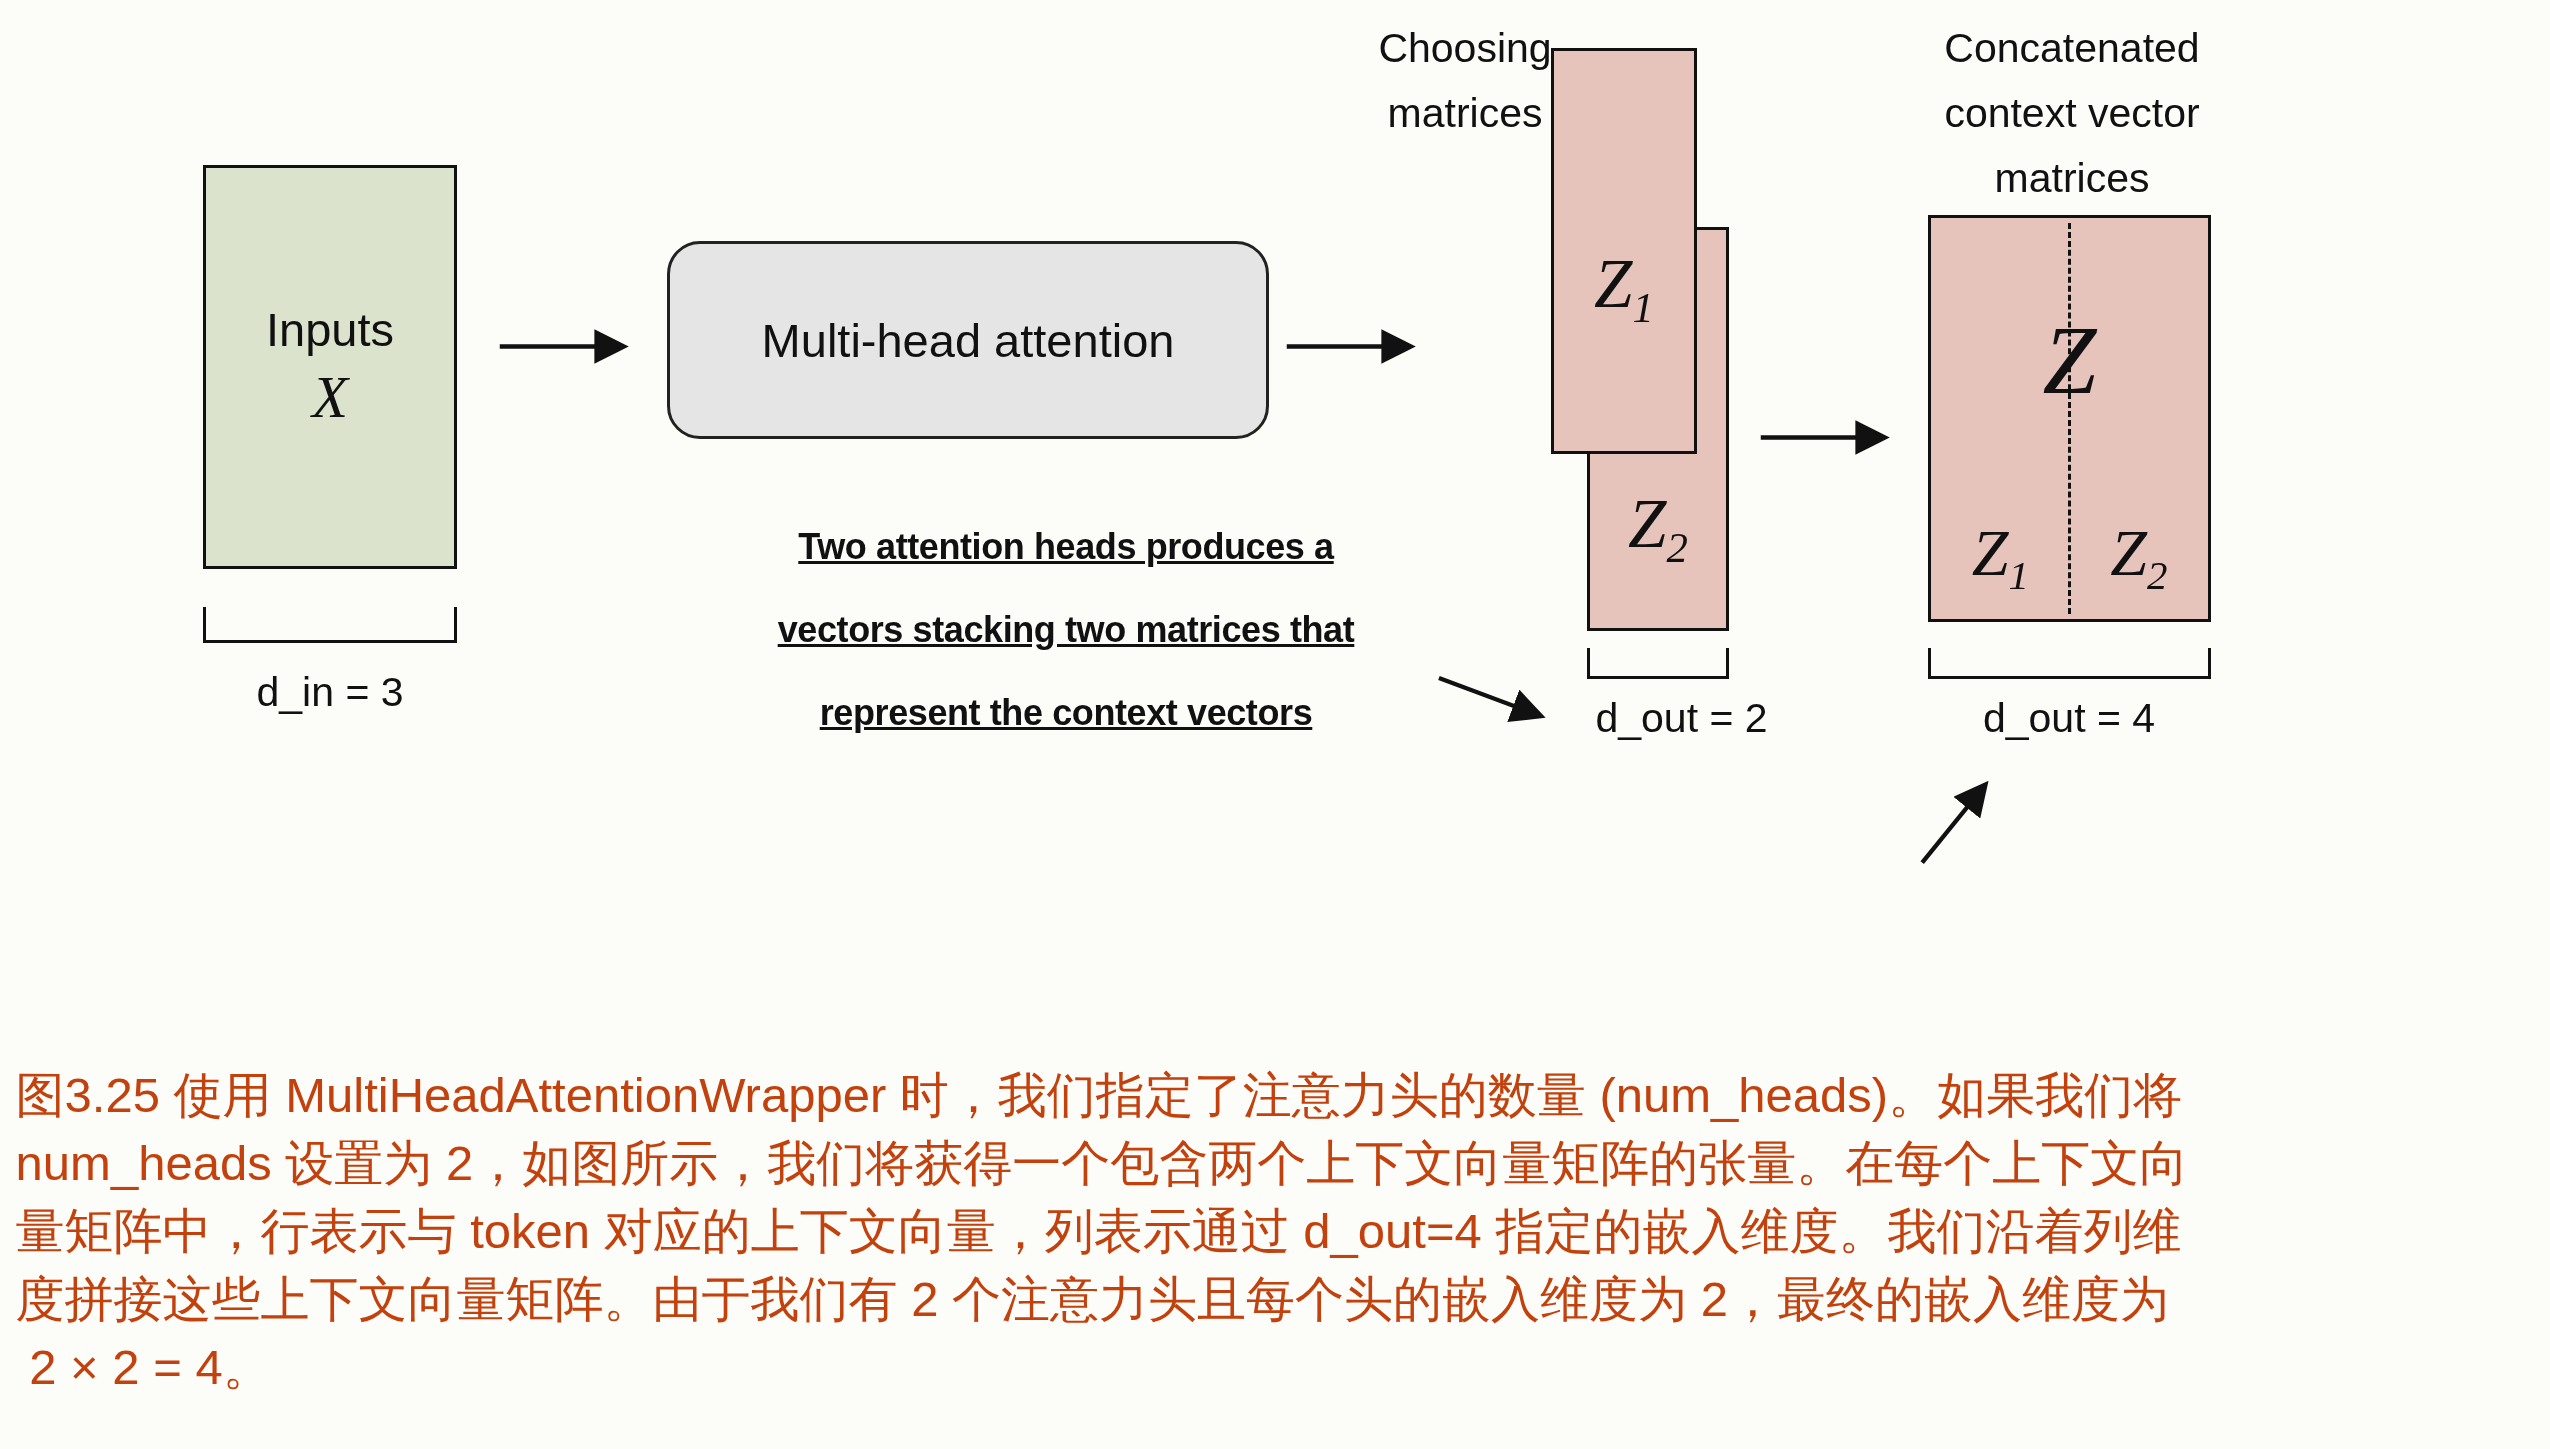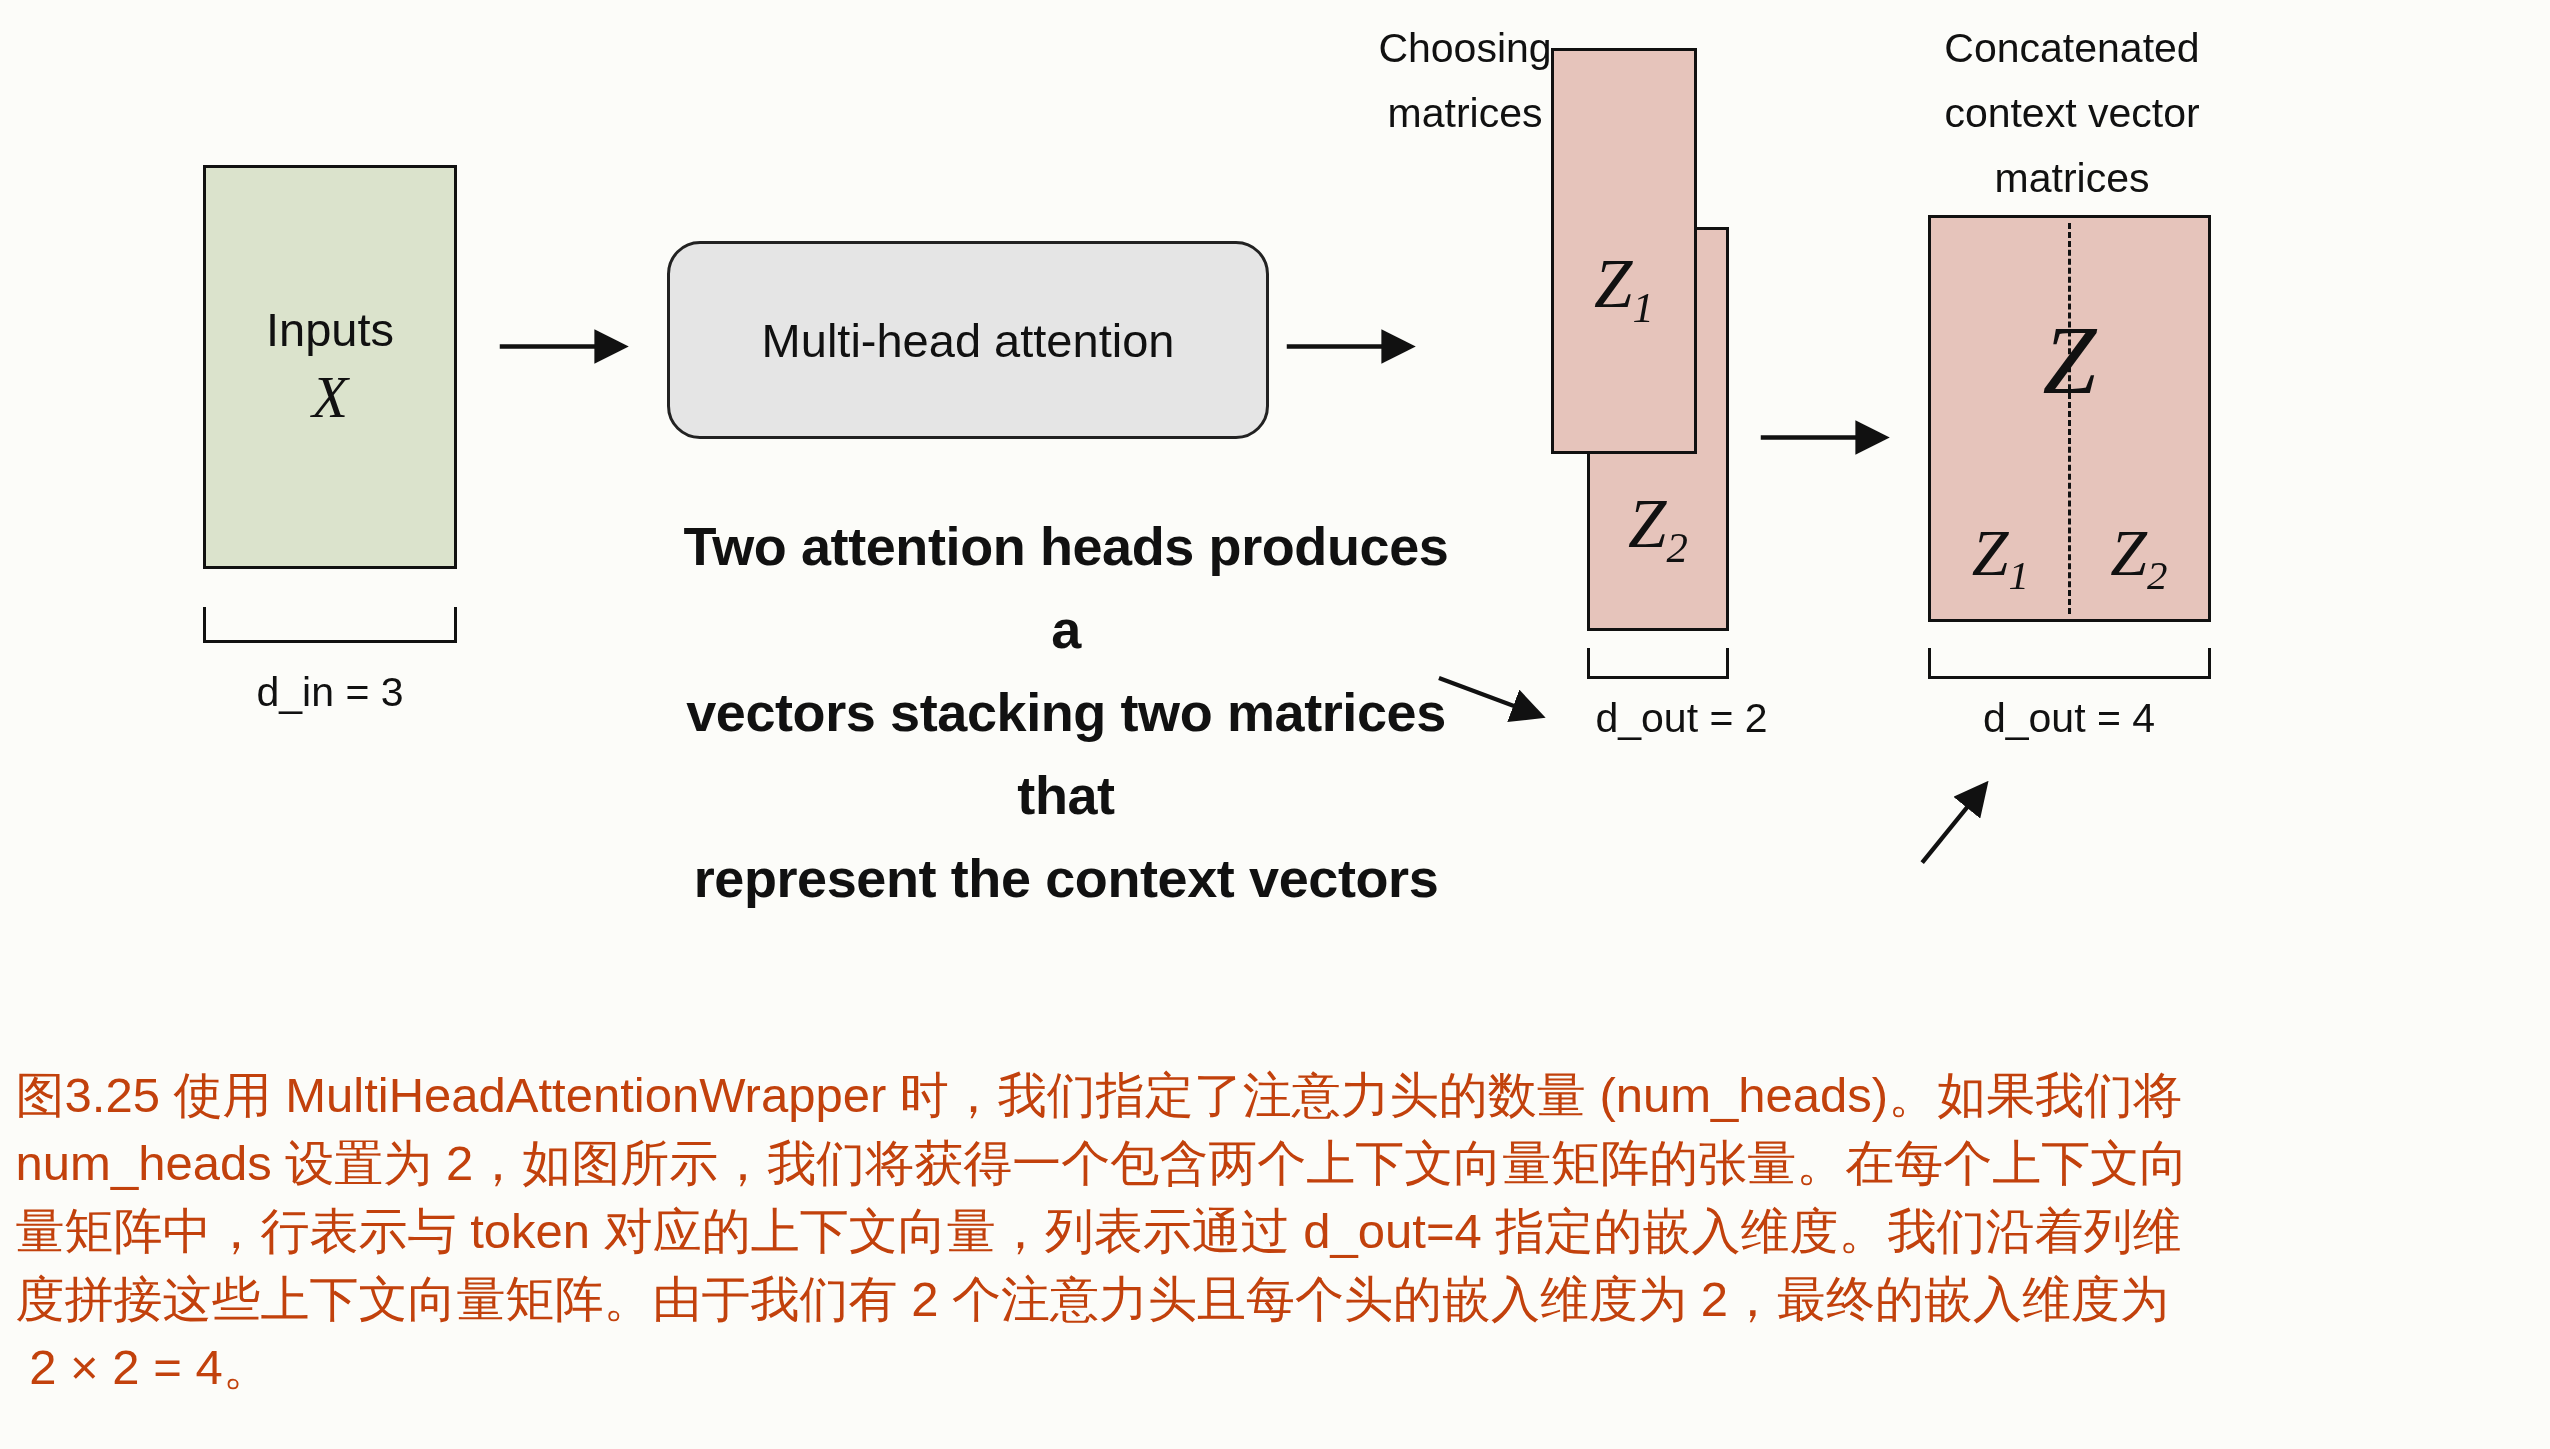--- a/index.html
+++ b/index.html
@@ -12,21 +12,21 @@
   
   .matrix-box{border:3.5px solid #111;box-sizing:border-box;}
   .inputs-box{background:#dbe3cc;display:flex;flex-direction:column;align-items:center;justify-content:center;gap:5.2px;}
   .attention-box{background:#e5e5e5;border:3.5px solid #222;border-radius:33px;display:flex;align-items:center;justify-content:center;}
   .pink{background:#e6c4bb;}
   
   .box-label{font-size:47px;color:#111;}
   .sym{font-family:"Liberation Serif",serif;font-style:italic;font-size:59px;}
   .dim-label{font-size:41px;text-align:center;}
   .side-label{font-size:41px;text-align:center;line-height:65px;}
-  .note{font-weight:700;text-align:center;font-size:54px;line-height:83px;letter-spacing:-0.4px;}
+  .note{font-weight:700;text-align:center;font-size:36px;line-height:83px;letter-spacing:-0.4px;text-decoration:underline;}
   .z-sym{font-family:"Liberation Serif",serif;font-style:italic;font-size:69px;line-height:1;}
   .z-sym sub{font-size:0.62em;font-style:italic;}
   
   .bracket{border-left:3.5px solid #111;border-right:3.5px solid #111;border-bottom:3.5px solid #111;box-sizing:border-box;}
   
   .divider{position:absolute;top:5.2px;bottom:5.2px;left:calc(50% - 1.7px);border-left:3.5px dashed #111;}
   .caption-line{white-space:pre-wrap;font-size:49px;line-height:68px;color:#c2410c;}
   svg{display:block;}
 </style>
 </head>

